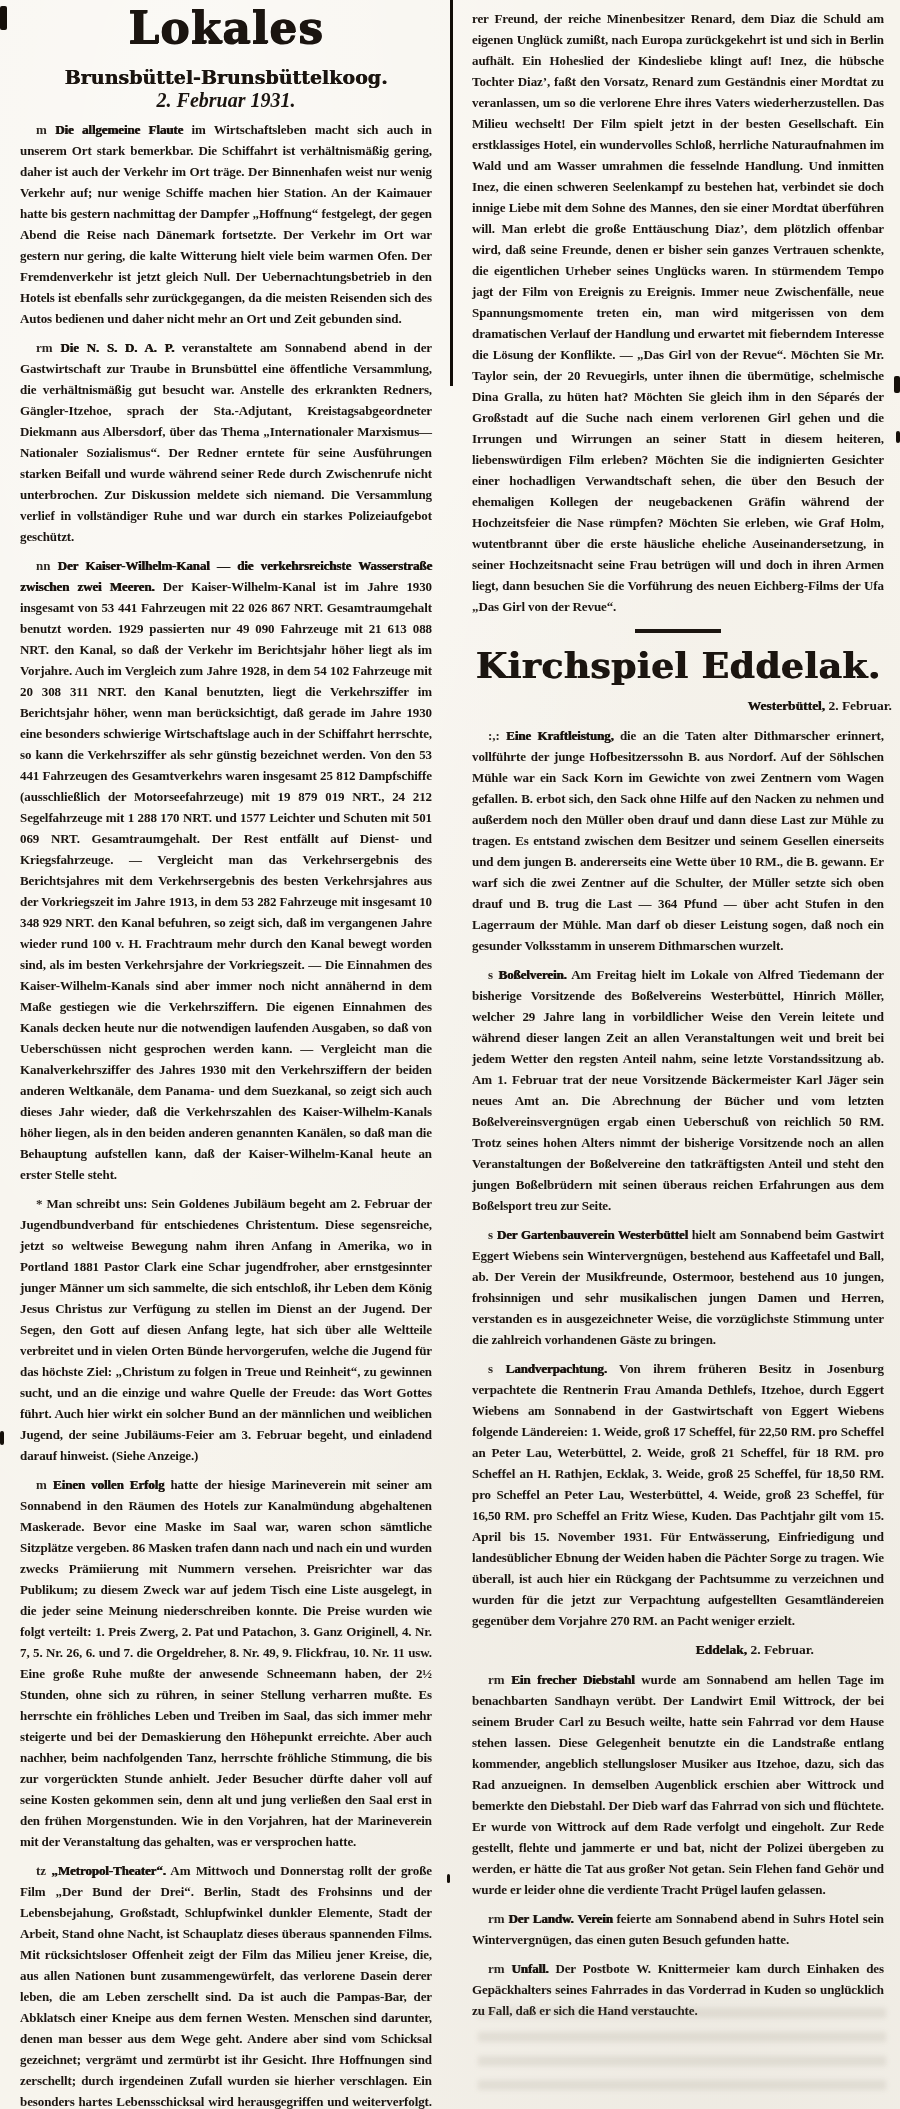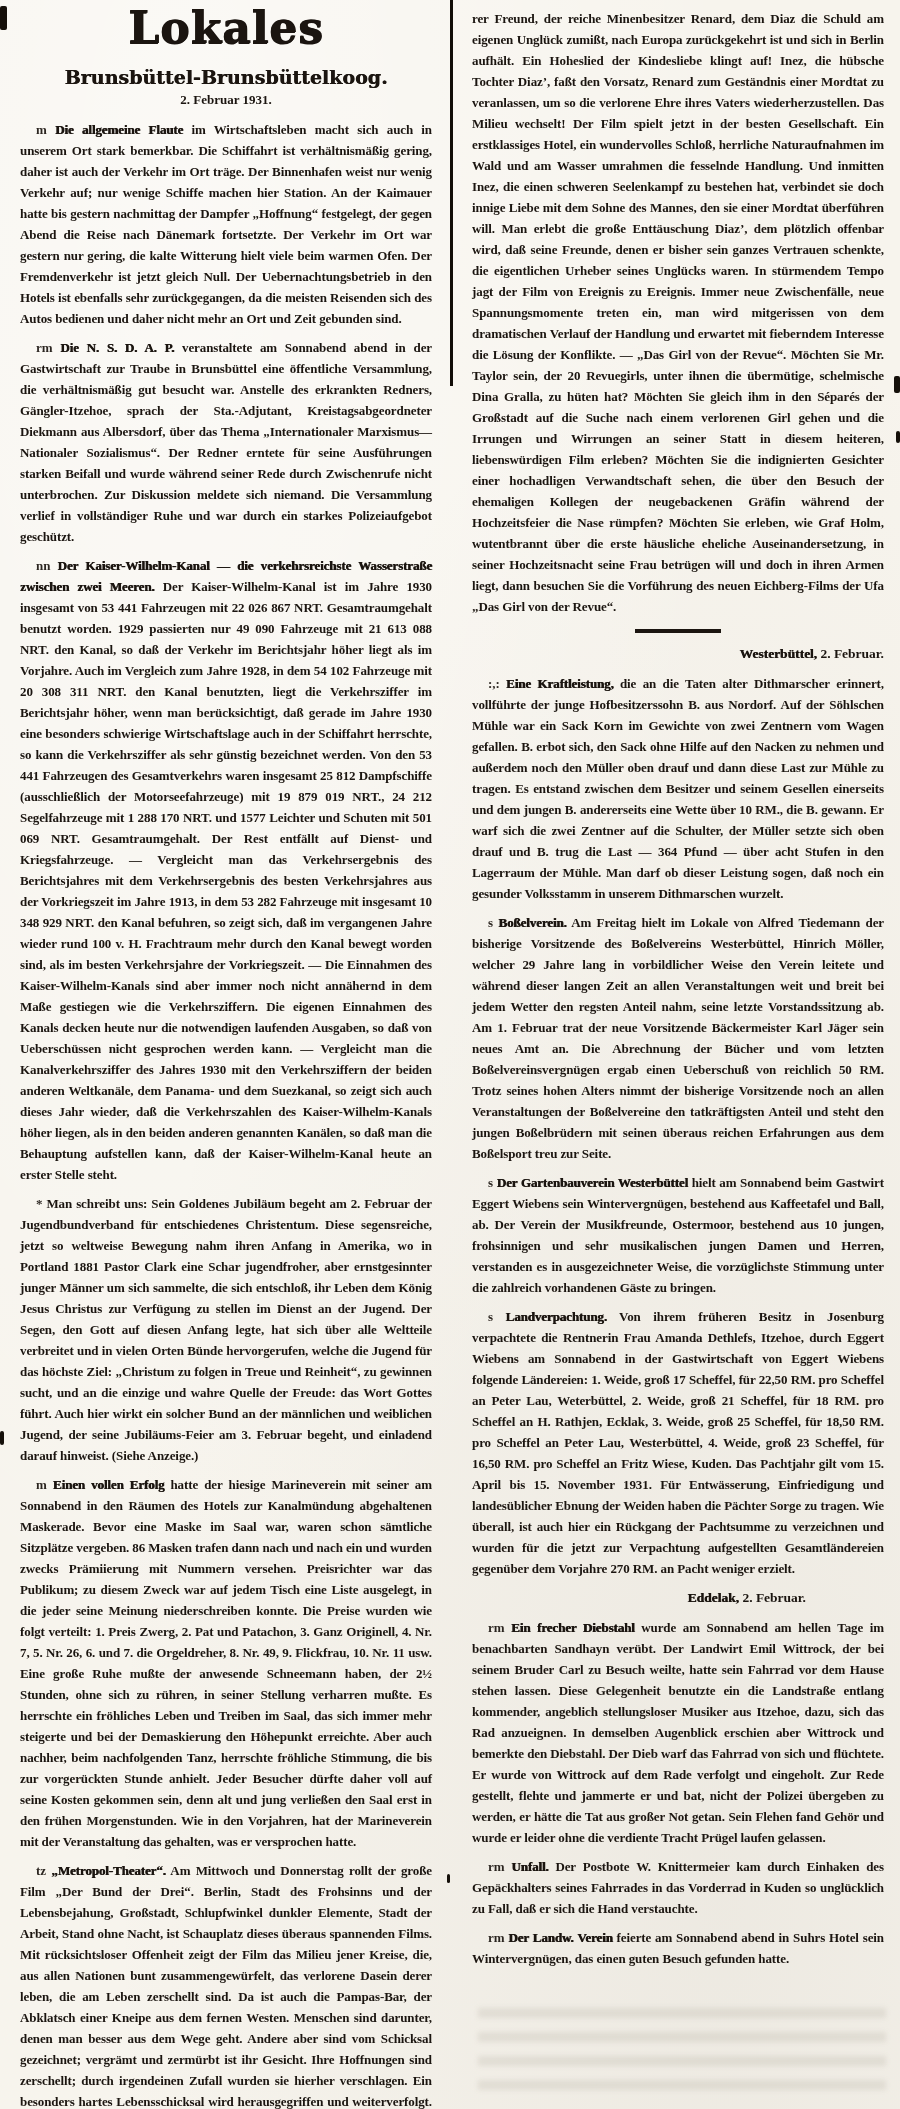--- a/index.html
+++ b/index.html
@@ -42,36 +42,36 @@
     font-weight:700;font-size:44px;line-height:48px;
     text-shadow:1px 0 currentColor, 0 .5px currentColor;
     letter-spacing:1px;
   }
   .subtitle{
     font-family:"DejaVu Serif", serif;
     font-weight:700;font-size:19px;line-height:24px;
     text-shadow:.5px 0 currentColor;
     margin-top:13px;
   }
-  .datehead{font-size:13px;line-height:22px;font-weight:700;margin-bottom:6px;}
+  .datehead{font-size:20px;line-height:22px;font-weight:700;margin-bottom:6px;font-style:italic;}
   
   .hr-divider{
     width:86px;height:4px;background:var(--ink);
     margin:12px auto 10px auto;
   }
   .title2{
     font-family:"DejaVu Serif", serif;
     text-align:center;
     font-weight:700;font-size:36px;line-height:44px;
     text-shadow:1px 0 currentColor;
     margin:0 0 8px 0;
     letter-spacing:.5px;
   }
   .dateline{
-    margin:2px 8px;
+    margin:2px 0;
     text-align:right;
     font-weight:700;font-size:13.5px;line-height:22px;
   }
   .dateline .place{text-shadow:.5px 0 currentColor;}
   .dateline.inner{padding-right:78px;}
   
   .vrule{position:absolute;left:450px;top:0;width:3px;height:386px;background:#120d08;}
   .speck{position:absolute;background:#15100a;border-radius:2px;}
   .sp1{left:0;top:6px;width:7px;height:24px;}
   .sp2{left:894px;top:376px;width:6px;height:17px;}
@@ -122,34 +122,35 @@
       <p class="para"><span class="sig">m</span> <span class="lead">Einen vollen Erfolg</span> <span>hatte der hiesige Marineverein mit seiner am Sonnabend in den Räumen des Hotels zur Kanalmündung abgehaltenen Maskerade. Bevor eine Maske im Saal war, waren schon sämtliche Sitzplätze vergeben. 86 Masken trafen dann nach und nach ein und wurden zwecks Prämiierung mit Nummern versehen. Preisrichter war das Publikum; zu diesem Zweck war auf jedem Tisch eine Liste ausgelegt, in die jeder seine Meinung niederschreiben konnte. Die Preise wurden wie folgt verteilt: 1. Preis Zwerg, 2. Pat und Patachon, 3. Ganz Originell, 4. Nr. 7, 5. Nr. 26, 6. und 7. die Orgeldreher, 8. Nr. 49, 9. Flickfrau, 10. Nr. 11 usw. Eine große Ruhe mußte der anwesende Schneemann haben, der 2½ Stunden, ohne sich zu rühren, in seiner Stellung verharren mußte. Es herrschte ein fröhliches Leben und Treiben im Saal, das sich immer mehr steigerte und bei der Demaskierung den Höhepunkt erreichte. Aber auch nachher, beim nachfolgenden Tanz, herrschte fröhliche Stimmung, die bis zur vorgerückten Stunde anhielt. Jeder Besucher dürfte daher voll auf seine Kosten gekommen sein, denn alt und jung verließen den Saal erst in den frühen Morgenstunden. Wie in den Vorjahren, hat der Marineverein mit der Veranstaltung das gehalten, was er versprochen hatte.</span></p>
 
       <p class="para"><span class="sig">tz</span> <span class="lead">„Metropol-Theater“.</span> <span>Am Mittwoch und Donnerstag rollt der große Film „Der Bund der Drei“. Berlin, Stadt des Frohsinns und der Lebensbejahung, Großstadt, Schlupfwinkel dunkler Elemente, Stadt der Arbeit, Stand ohne Nacht, ist Schauplatz dieses überaus spannenden Films. Mit rücksichtsloser Offenheit zeigt der Film das Milieu jener Kreise, die, aus allen Nationen bunt zusammengewürfelt, das verlorene Dasein derer leben, die am Leben zerschellt sind. Da ist auch die Pampas-Bar, der Abklatsch einer Kneipe aus dem fernen Westen. Menschen sind darunter, denen man besser aus dem Wege geht. Andere aber sind vom Schicksal gezeichnet; vergrämt und zermürbt ist ihr Gesicht. Ihre Hoffnungen sind zerschellt; durch irgendeinen Zufall wurden sie hierher verschlagen. Ein besonders hartes Lebensschicksal wird herausgegriffen und weiterverfolgt. Es ist der Klavierspieler Diaz; er erwacht aus seiner apathischen Ergebenheit, als ein frühe-</span></p>
     </div>
 
     <div class="col">
       <p class="para noind">rer Freund, der reiche Minenbesitzer Renard, dem Diaz die Schuld am eigenen Unglück zumißt, nach Europa zurückgekehrt ist und sich in Berlin aufhält. Ein Hoheslied der Kindesliebe klingt auf! Inez, die hübsche Tochter Diaz’, faßt den Vorsatz, Renard zum Geständnis einer Mordtat zu veranlassen, um so die verlorene Ehre ihres Vaters wiederherzustellen. Das Milieu wechselt! Der Film spielt jetzt in der besten Gesellschaft. Ein erstklassiges Hotel, ein wundervolles Schloß, herrliche Naturaufnahmen im Wald und am Wasser umrahmen die fesselnde Handlung. Und inmitten Inez, die einen schweren Seelenkampf zu bestehen hat, verbindet sie doch innige Liebe mit dem Sohne des Mannes, den sie einer Mordtat überführen will. Man erlebt die große Enttäuschung Diaz’, dem plötzlich offenbar wird, daß seine Freunde, denen er bisher sein ganzes Vertrauen schenkte, die eigentlichen Urheber seines Unglücks waren. In stürmendem Tempo jagt der Film von Ereignis zu Ereignis. Immer neue Zwischenfälle, neue Spannungsmomente treten ein, man wird mitgerissen von dem dramatischen Verlauf der Handlung und erwartet mit fieberndem Interesse die Lösung der Konflikte. — „Das Girl von der Revue“. Möchten Sie Mr. Taylor sein, der 20 Revuegirls, unter ihnen die übermütige, schelmische Dina Gralla, zu hüten hat? Möchten Sie gleich ihm in den Séparés der Großstadt auf die Suche nach einem verlorenen Girl gehen und die Irrungen und Wirrungen an seiner Statt in diesem heiteren, liebenswürdigen Film erleben? Möchten Sie die indignierten Gesichter einer hochadligen Verwandtschaft sehen, die über den Besuch der ehemaligen Kollegen der neugebackenen Gräfin während der Hochzeitsfeier die Nase rümpfen? Möchten Sie erleben, wie Graf Holm, wutentbrannt über die erste häusliche eheliche Auseinandersetzung, in seiner Hochzeitsnacht seine Frau betrügen will und doch in ihren Armen liegt, dann besuchen Sie die Vorführung des neuen Eichberg-Films der Ufa „Das Girl von der Revue“.</p>
 
       <div class="hr-divider"></div>
 
+      <div class="title2">Kirchspiel Eddelak.</div>
 
       <p class="dateline"><span class="place">Westerbüttel,</span> <span>2. Februar.</span></p>
 
       <p class="para"><span class="sig">:,:</span> <span class="lead">Eine Kraftleistung,</span> <span>die an die Taten alter Dithmarscher erinnert, vollführte der junge Hofbesitzerssohn B. aus Nordorf. Auf der Söhlschen Mühle war ein Sack Korn im Gewichte von zwei Zentnern vom Wagen gefallen. B. erbot sich, den Sack ohne Hilfe auf den Nacken zu nehmen und außerdem noch den Müller oben drauf und dann diese Last zur Mühle zu tragen. Es entstand zwischen dem Besitzer und seinem Gesellen einerseits und dem jungen B. andererseits eine Wette über 10 RM., die B. gewann. Er warf sich die zwei Zentner auf die Schulter, der Müller setzte sich oben drauf und B. trug die Last — 364 Pfund — über acht Stufen in den Lagerraum der Mühle. Man darf ob dieser Leistung sogen, daß noch ein gesunder Volksstamm in unserem Dithmarschen wurzelt.</span></p>
 
       <p class="para"><span class="sig">s</span> <span class="lead">Boßelverein.</span> <span>Am Freitag hielt im Lokale von Alfred Tiedemann der bisherige Vorsitzende des Boßelvereins Westerbüttel, Hinrich Möller, welcher 29 Jahre lang in vorbildlicher Weise den Verein leitete und während dieser langen Zeit an allen Veranstaltungen weit und breit bei jedem Wetter den regsten Anteil nahm, seine letzte Vorstandssitzung ab. Am 1. Februar trat der neue Vorsitzende Bäckermeister Karl Jäger sein neues Amt an. Die Abrechnung der Bücher und vom letzten Boßelvereinsvergnügen ergab einen Ueberschuß von reichlich 50 RM. Trotz seines hohen Alters nimmt der bisherige Vorsitzende noch an allen Veranstaltungen der Boßelvereine den tatkräftigsten Anteil und steht den jungen Boßelbrüdern mit seinen überaus reichen Erfahrungen aus dem Boßelsport treu zur Seite.</span></p>
 
       <p class="para"><span class="sig">s</span> <span class="lead">Der Gartenbauverein Westerbüttel</span> <span>hielt am Sonnabend beim Gastwirt Eggert Wiebens sein Wintervergnügen, bestehend aus Kaffeetafel und Ball, ab. Der Verein der Musikfreunde, Ostermoor, bestehend aus 10 jungen, frohsinnigen und sehr musikalischen jungen Damen und Herren, verstanden es in ausgezeichneter Weise, die vorzüglichste Stimmung unter die zahlreich vorhandenen Gäste zu bringen.</span></p>
 
       <p class="para"><span class="sig">s</span> <span class="lead">Landverpachtung.</span> <span>Von ihrem früheren Besitz in Josenburg verpachtete die Rentnerin Frau Amanda Dethlefs, Itzehoe, durch Eggert Wiebens am Sonnabend in der Gastwirtschaft von Eggert Wiebens folgende Ländereien: 1. Weide, groß 17 Scheffel, für 22,50 RM. pro Scheffel an Peter Lau, Weterbüttel, 2. Weide, groß 21 Scheffel, für 18 RM. pro Scheffel an H. Rathjen, Ecklak, 3. Weide, groß 25 Scheffel, für 18,50 RM. pro Scheffel an Peter Lau, Westerbüttel, 4. Weide, groß 23 Scheffel, für 16,50 RM. pro Scheffel an Fritz Wiese, Kuden. Das Pachtjahr gilt vom 15. April bis 15. November 1931. Für Entwässerung, Einfriedigung und landesüblicher Ebnung der Weiden haben die Pächter Sorge zu tragen. Wie überall, ist auch hier ein Rückgang der Pachtsumme zu verzeichnen und wurden für die jetzt zur Verpachtung aufgestellten Gesamtländereien gegenüber dem Vorjahre 270 RM. an Pacht weniger erzielt.</span></p>
 
       <p class="dateline inner"><span class="place">Eddelak,</span> <span>2. Februar.</span></p>
 
       <p class="para"><span class="sig">rm</span> <span class="lead">Ein frecher Diebstahl</span> <span>wurde am Sonnabend am hellen Tage im benachbarten Sandhayn verübt. Der Landwirt Emil Wittrock, der bei seinem Bruder Carl zu Besuch weilte, hatte sein Fahrrad vor dem Hause stehen lassen. Diese Gelegenheit benutzte ein die Landstraße entlang kommender, angeblich stellungsloser Musiker aus Itzehoe, dazu, sich das Rad anzueignen. In demselben Augenblick erschien aber Wittrock und bemerkte den Diebstahl. Der Dieb warf das Fahrrad von sich und flüchtete. Er wurde von Wittrock auf dem Rade verfolgt und eingeholt. Zur Rede gestellt, flehte und jammerte er und bat, nicht der Polizei übergeben zu werden, er hätte die Tat aus großer Not getan. Sein Flehen fand Gehör und wurde er leider ohne die verdiente Tracht Prügel laufen gelassen.</span></p>
 
+      <p class="para"><span class="sig">rm</span> <span class="lead">Der Landw. Verein</span> <span>feierte am Sonnabend abend in Suhrs Hotel sein Wintervergnügen, das einen guten Besuch gefunden hatte.</span></p>
+
       <p class="para"><span class="sig">rm</span> <span class="lead">Unfall.</span> <span>Der Postbote W. Knittermeier kam durch Einhaken des Gepäckhalters seines Fahrrades in das Vorderrad in Kuden so unglücklich zu Fall, daß er sich die Hand verstauchte.</span></p>
-
-      <p class="para"><span class="sig">rm</span> <span class="lead">Der Landw. Verein</span> <span>feierte am Sonnabend abend in Suhrs Hotel sein Wintervergnügen, das einen guten Besuch gefunden hatte.</span></p>
     </div>
 
   </div>
 </div>
 
 </body></html>

